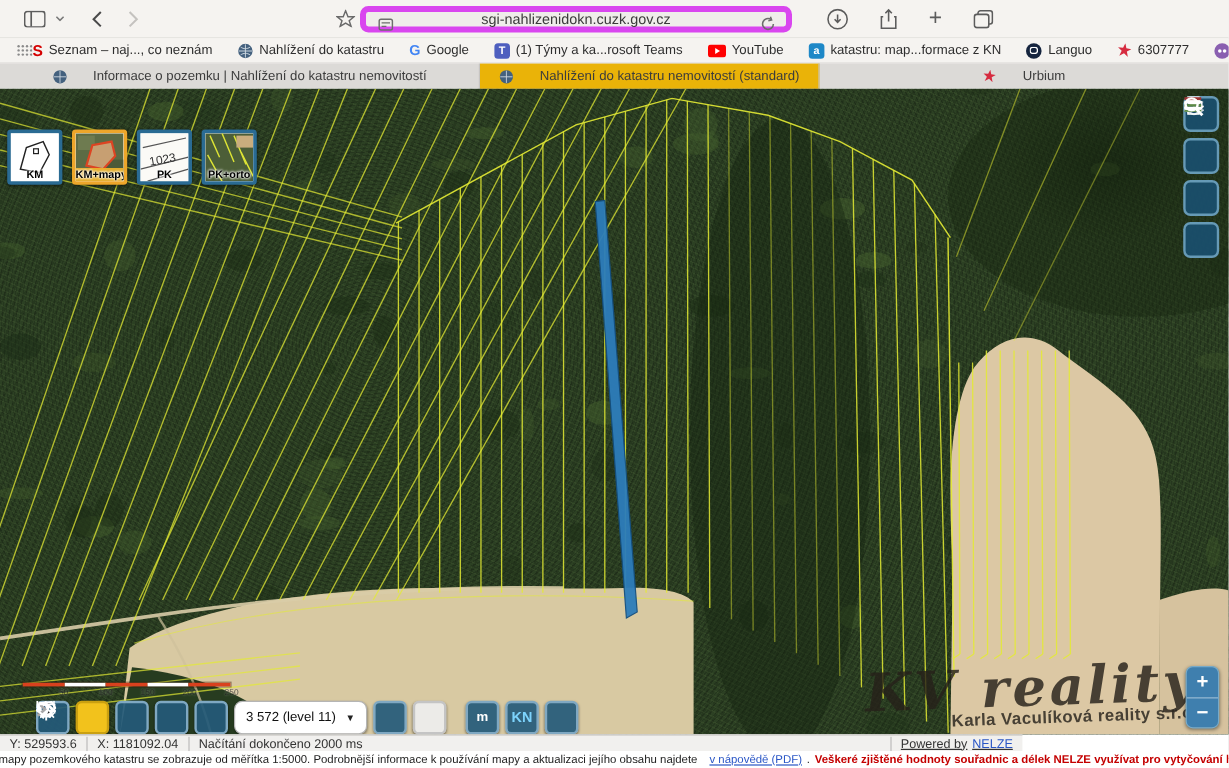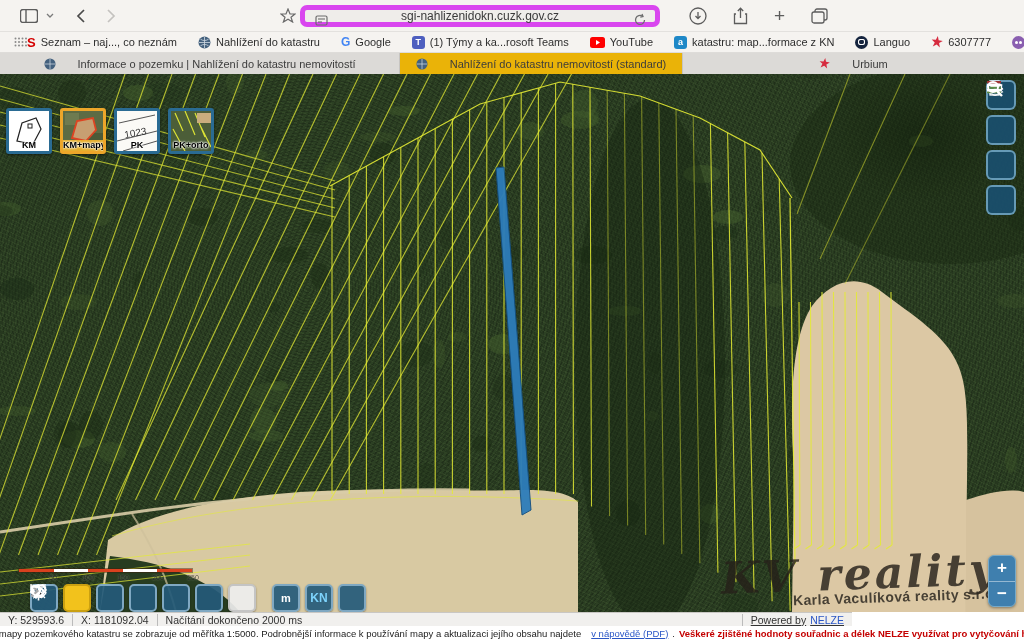--- a/index.html
+++ b/index.html
@@ -559,20 +559,24 @@
             <circle cx="8.5" cy="8.5" r="1.4" fill="#fff"></circle>
             <path d="M8.5 0.5 V3.5 M8.5 13.5 V16.5 M0.5 8.5 H3.5 M13.5 8.5 H16.5" stroke="#fff" stroke-width="1.6"></path>
           </svg>
       </div>
       <div class="sq blue">
         <svg width="12" height="16" viewBox="0 0 12 16">
             <path d="M6 0.8 C3 0.8 0.8 3 0.8 5.8 C0.8 9.5 6 15.4 6 15.4 C6 15.4 11.2 9.5 11.2 5.8 C11.2 3 9 0.8 6 0.8 Z" fill="#fff"></path>
             <circle cx="6" cy="5.8" r="2" fill="#2a5f80"></circle>
           </svg>
       </div>
+      <div class="lvl-drop">
+        <span>3 572 (level 11)</span>
+        <span class="caret">▼</span>
+      </div>
       <div class="sq blue">
         <svg width="10" height="14" viewBox="0 0 10 14">
             <path d="M8.5 1.5 L2.5 7 L8.5 12.5" fill="none" stroke="#fff" stroke-width="2.2"></path>
           </svg>
       </div>
       <div class="sq grey">
         <svg width="10" height="14" viewBox="0 0 10 14">
             <path d="M1.5 1.5 L7.5 7 L1.5 12.5" fill="none" stroke="#a8a8a8" stroke-width="2.2"></path>
           </svg>
       </div>

